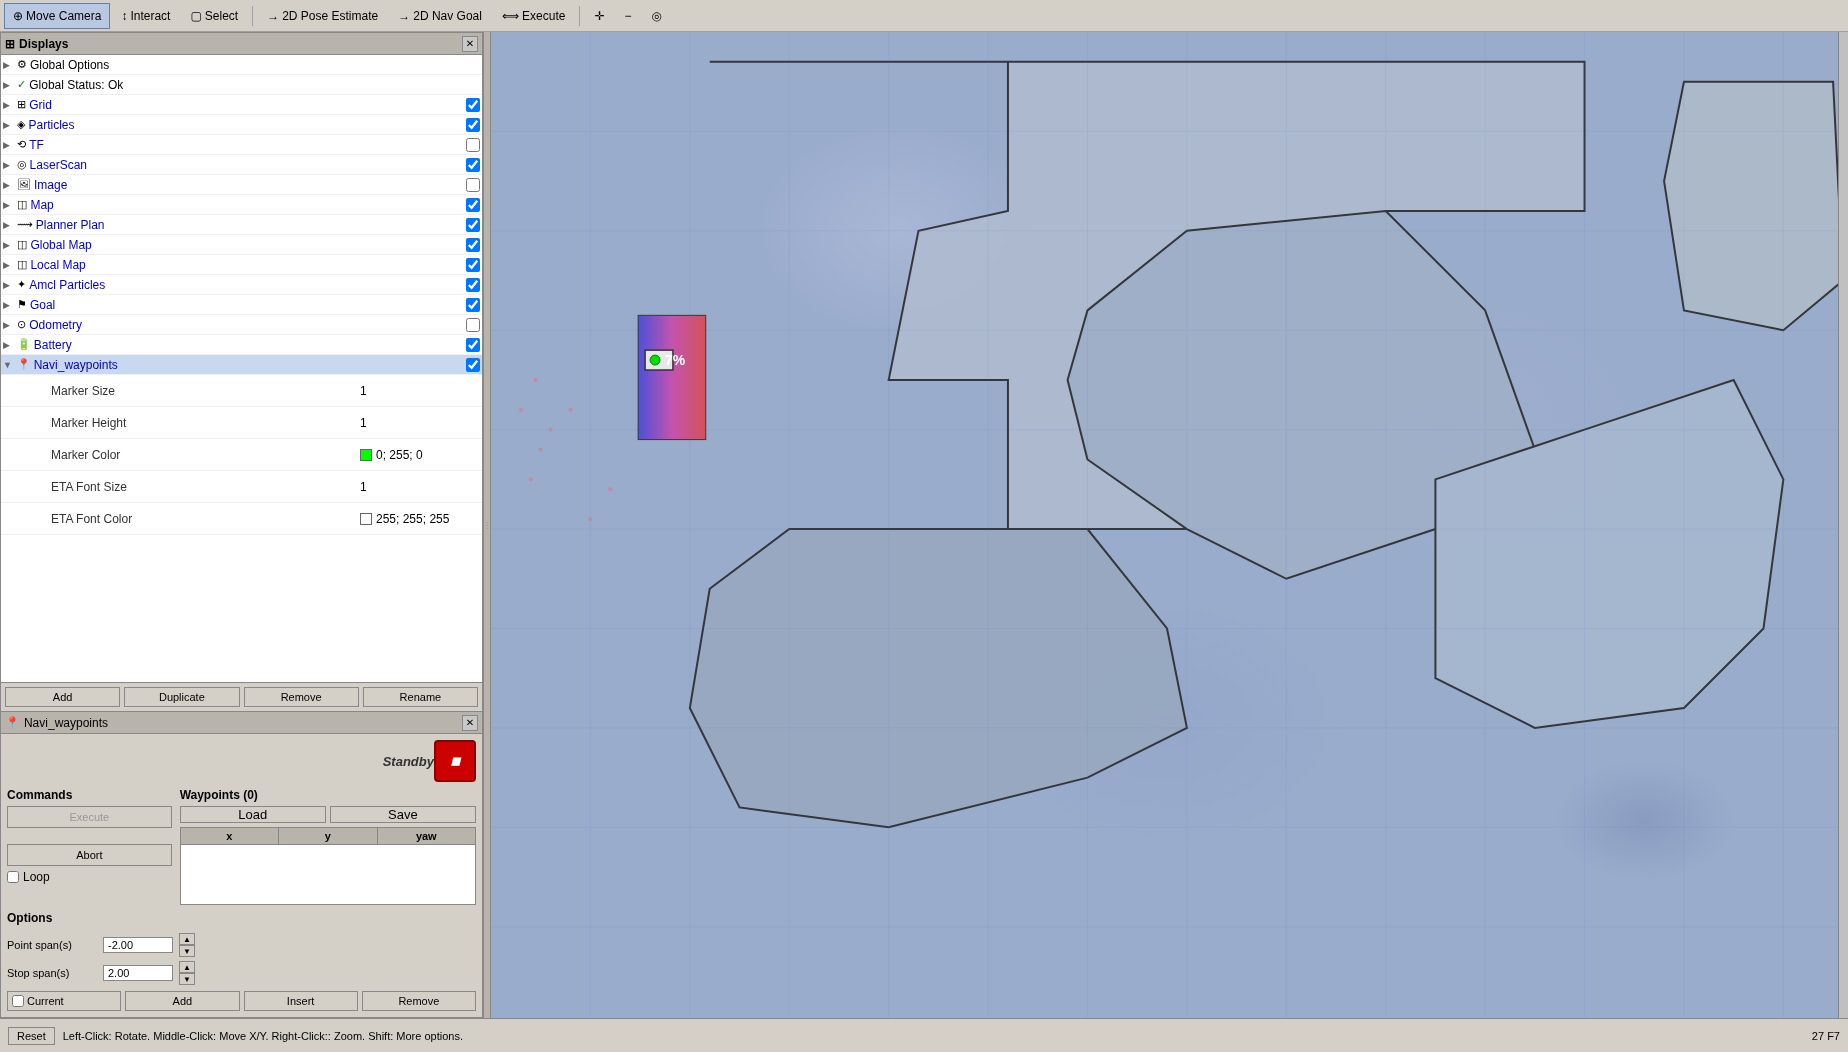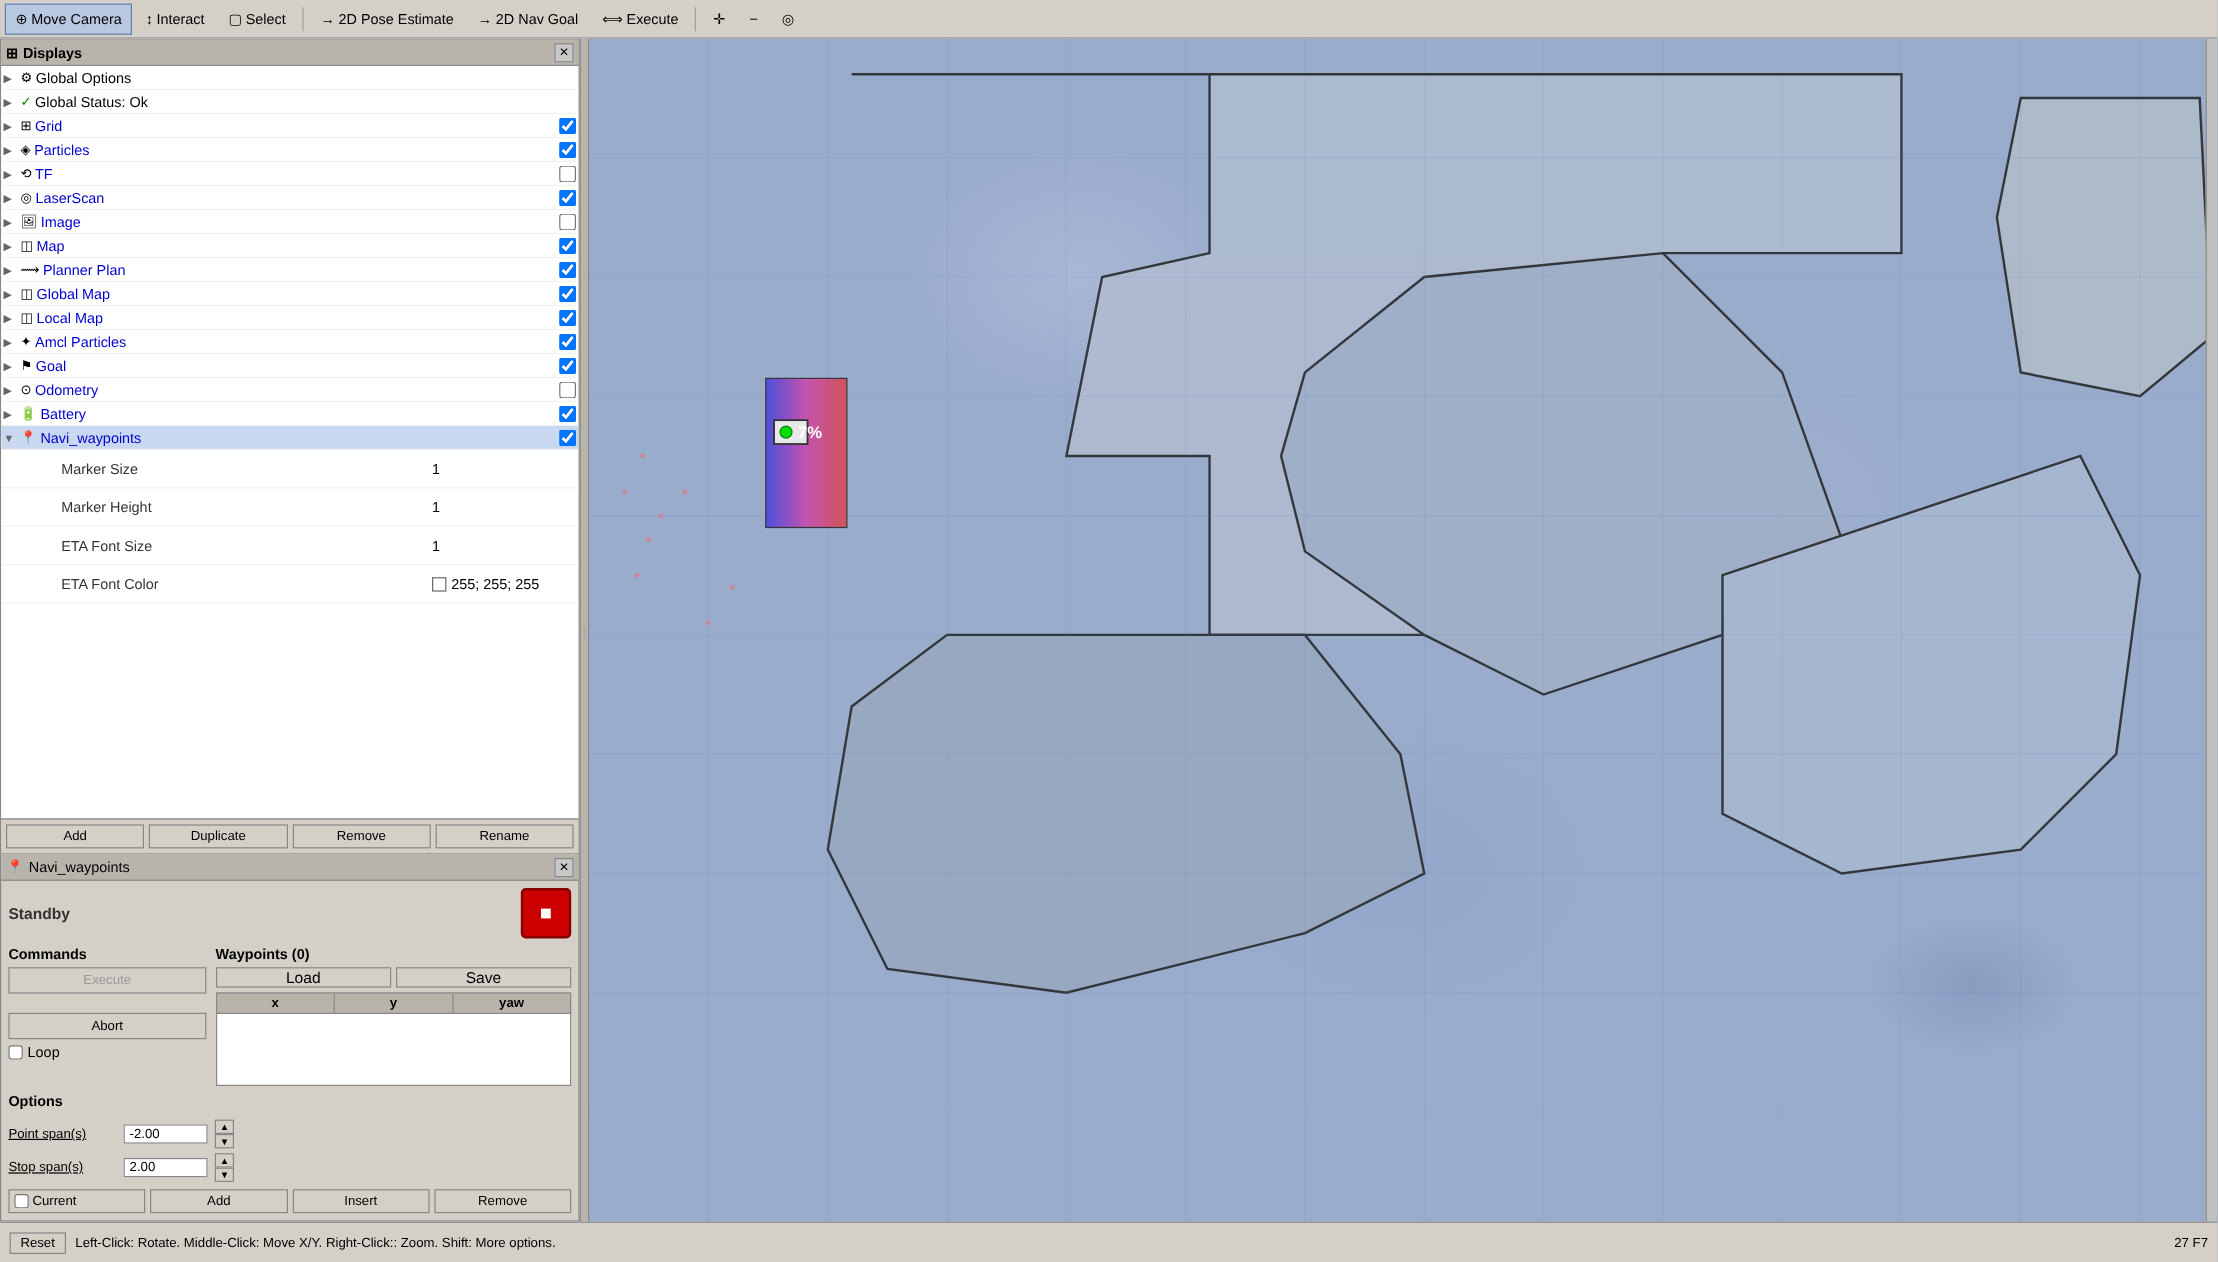--- a/index.html
+++ b/index.html
@@ -165,22 +165,23 @@
       height: 22px;
     }
     #navi-content {
       padding: 6px;
       display: flex;
       flex-direction: column;
       gap: 6px;
     }
     #navi-top-row {
       display: flex;
-      justify-content: space-between;
-      align-items: center;
+      justify-content: flex-end;
+      align-items: center;
+      font-style: italic;
     }
     #standby-label { font-size: 13px; font-weight: bold; color: #333; }
     #abort-btn-red {
       width: 42px;
       height: 42px;
       background: #cc0000;
       border: 2px solid #880000;
       border-radius: 4px;
       cursor: pointer;
       display: flex;
@@ -257,21 +258,21 @@
     #options-section {
       display: flex;
       flex-direction: column;
       gap: 4px;
     }
     .options-row {
       display: flex;
       align-items: center;
       gap: 6px;
     }
-    .options-label { width: 90px; font-size: 11px; text-decoration: underline; }
+    .options-label { width: 90px; font-size: 11px; }
     .options-input {
       width: 70px;
       padding: 1px 4px;
       border: 1px solid #888;
       background: white;
       font-size: 11px;
     }
     .spin-btn {
       width: 16px;
       height: 12px;
@@ -539,20 +540,27 @@
 
         <div class="tree-sub-item">
           <span class="sub-label">Marker Size</span>
           <span class="sub-value">1</span>
         </div>
         <div class="tree-sub-item">
           <span class="sub-label">Marker Height</span>
           <span class="sub-value">1</span>
         </div>
         <div class="tree-sub-item">
+          <span class="sub-label">Marker Color</span>
+          <span class="sub-value">
+            <span class="color-swatch" style="background:#00ff00"></span>
+            <span>0; 255; 0</span>
+          </span>
+        </div>
+        <div class="tree-sub-item">
           <span class="sub-label">ETA Font Size</span>
           <span class="sub-value">1</span>
         </div>
         <div class="tree-sub-item">
           <span class="sub-label">ETA Font Color</span>
           <span class="sub-value">
             <span class="color-swatch" style="background:#ffffff"></span>
             <span>255; 255; 255</span>
           </span>
         </div>

